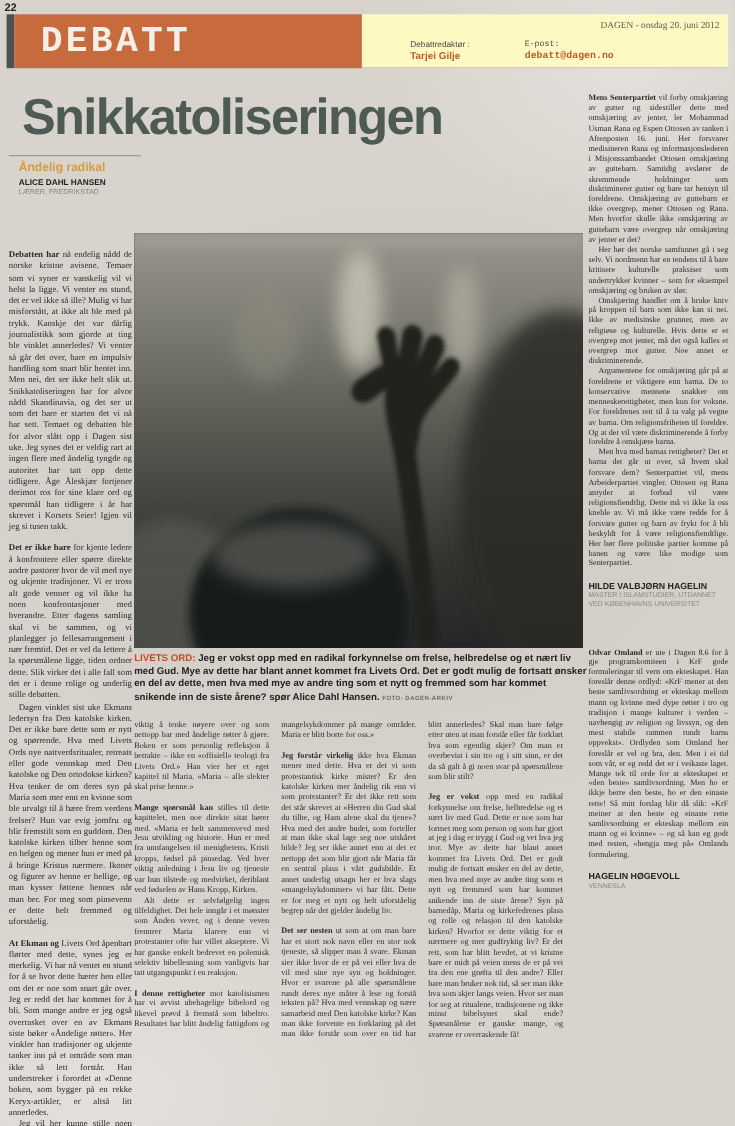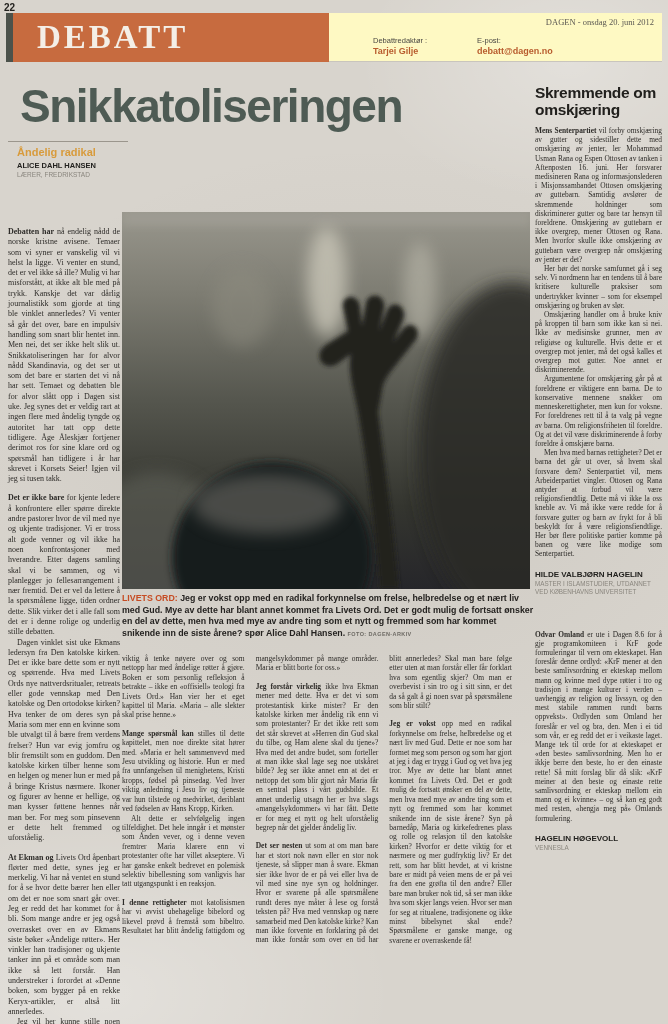--- a/index.html
+++ b/index.html
@@ -16,26 +16,26 @@
       radial-gradient(ellipse 420px 260px at 15% 97%, rgba(255,255,255,0.30), transparent 70%),
       radial-gradient(ellipse 560px 420px at 55% 45%, rgba(118,112,102,0.10), transparent 75%);
   }
   
   .page-num{position:absolute;left:4px;top:2px;font:bold 10px "Liberation Sans",sans-serif;color:#23221f;}
   .topbar{position:absolute;left:6px;top:13px;width:656px;height:49px;display:flex;}
   .topbar .stripe{width:7px;background:#4c524b;}
   .banner{
     width:316px;background:#c76b3f;color:#f4efe7;display:flex;align-items:center;
     padding-left:24px;box-sizing:border-box;
-    font-family:Liberation Serif, serif;font-weight:bold;font-size:33px;letter-spacing:3px;
+    font-family:Liberation Mono, monospace;font-weight:bold;font-size:33px;letter-spacing:3px;
   }
   .strip-right{flex:1;background:#fef9c3;position:relative;border-bottom:1px solid #c9c5bd;}
   .masthead-date{position:absolute;top:4px;right:8px;font-size:8.5px;color:#5b5852;}
   .editor-block{position:absolute;left:44px;bottom:5px;font-family:"Liberation Sans",sans-serif;}
-  .email-block{position:absolute;left:148px;bottom:5px;font-family:Liberation Sans, sans-serif;margin-top:24px;}
+  .email-block{position:absolute;left:148px;bottom:5px;font-family:Liberation Mono, monospace;margin-top:24px;}
   .info-label{font-size:7.5px;color:#4a4843;}
   .info-value{font-size:9px;font-weight:bold;color:#b85c2e;margin-top:1px;}
   
   .headline{
     position:absolute;left:8px;top:70px;margin:12px;
     font:bold 46px/1.05 "Liberation Sans",sans-serif;letter-spacing:-1.5px;color:#4e5b54;
   }
   .kicker-rule{position:absolute;left:8px;top:141px;width:120px;height:1px;background:#9b968d;}
   .kicker{position:absolute;left:17px;top:146px;font:bold 11px "Liberation Sans",sans-serif;color:#d89b3c;}
   .author-name{position:absolute;left:17px;top:161px;font:bold 7.5px "Liberation Sans",sans-serif;color:#23221f;}
@@ -151,21 +151,20 @@
   <p class="para gap"><b class="lead">Mange spørsmål kan</b> <span>stilles til dette kapittelet, men noe direkte sitat hører med. «Maria er helt sammenvevd med Jesu utvikling og historie. Hun er med fra unnfangelsen til menighetens, Kristi kropps, fødsel på pinsedag. Ved hver viktig anledning i Jesu liv og tjeneste var hun tilstede og medvirket, deriblant ved fødselen av Hans Kropp, Kirken.</span></p>
   <p class="para ind"><span>Alt dette er selvfølgelig ingen tilfeldighet. Det hele inngår i et mønster som Ånden vever, og i denne veven fremtrer Maria klarere enn vi protestanter ofte har villet akseptere. Vi har ganske enkelt bedrevet en polemisk selektiv bibellesning som vanligvis har tatt utgangspunkt i en reaksjon.</span></p>
   <p class="para gap"><b class="lead">I denne rettigheter</b> <span>mot katolisismen har vi avvist ubehagelige bibelord og likevel prøvd å fremstå som bibeltro. Resultatet har blitt åndelig fattigdom og mangelsykdommer på mange områder. Maria er blitt borte for oss.»</span></p>
   <p class="para gap"><b class="lead">Jeg forstår virkelig</b> <span>ikke hva Ekman mener med dette. Hva er det vi som protestantisk kirke mister? Er den katolske kirken mer åndelig rik enn vi som protestanter? Er det ikke rett som det står skrevet at «Herren din Gud skal du tilbe, og Ham alene skal du tjene»? Hva med det andre budet, som forteller at man ikke skal lage seg noe utskåret bilde? Jeg ser ikke annet enn at det er nettopp det som blir gjort når Maria får en sentral plass i vårt gudsbilde. Et annet underlig utsagn her er hva slags «mangelsykdommer» vi har fått. Dette er for meg et nytt og helt uforståelig begrep når det gjelder åndelig liv.</span></p>
   <p class="para gap"><b class="lead">Det ser nesten</b> <span>ut som at om man bare har et stort nok navn eller en stor nok tjeneste, så slipper man å svare. Ekman sier ikke hvor de er på vei eller hva de vil med sine nye syn og holdninger. Hvor er svarene på alle spørsmålene rundt deres nye måter å lese og forstå teksten på? Hva med vennskap og nære samarbeid med Den katolske kirke? Kan man ikke forvente en forklaring på det man ikke forstår som over en tid har blitt annerledes? Skal man bare følge etter uten at man forstår eller får forklart hva som egentlig skjer? Om man er overbevist i sin tro og i sitt sinn, er det da så galt å gi noen svar på spørsmålene som blir stilt?</span></p>
   <p class="para gap"><b class="lead">Jeg er vokst</b> <span>opp med en radikal forkynnelse om frelse, helbredelse og et nært liv med Gud. Dette er noe som har formet meg som person og som har gjort at jeg i dag er trygg i Gud og vet hva jeg tror. Mye av dette har blant annet kommet fra Livets Ord. Det er godt mulig de fortsatt ønsker en del av dette, men hva med mye av andre ting som et nytt og fremmed som har kommet snikende inn de siste årene? Syn på barnedåp, Maria og kirkefedrenes plass og rolle og relasjon til den katolske kirken? Hvorfor er dette viktig for et nærmere og mer gudfryktig liv? Er det rett, som har blitt hevdet, at vi kristne bare er midt på veien mens de er på vei fra den ene grøfta til den andre? Eller bare man bruker nok tid, så ser man ikke hva som skjer langs veien. Hvor ser man for seg at ritualene, tradisjonene og ikke minst bibelsynet skal ende? Spørsmålene er ganske mange, og svarene er overraskende få!</span></p>
 </div>
 
 <div class="sidebar">
   <div>
-    <h2 class="sb-headline">Skremmende om omskjæring</h2>
     <div class="sb-body">
       <p class="para"><b class="lead">Mens Senterpartiet</b> <span>vil forby omskjæring av gutter og sidestiller dette med omskjæring av jenter, ler Mohammad Usman Rana og Espen Ottosen av tanken i Aftenposten 16. juni. Her forsvarer medisineren Rana og informasjonslederen i Misjonssambandet Ottosen omskjæring av guttebarn. Samtidig avslører de skremmende holdninger som diskriminerer gutter og bare tar hensyn til foreldrene. Omskjæring av guttebarn er ikke overgrep, mener Ottosen og Rana. Men hvorfor skulle ikke omskjæring av guttebarn være overgrep når omskjæring av jenter er det?</span></p>
       <p class="para ind"><span>Her bør det norske samfunnet gå i seg selv. Vi nordmenn har en tendens til å bare kritisere kulturelle praksiser som undertrykker kvinner – som for eksempel omskjæring og bruken av slør.</span></p>
       <p class="para ind"><span>Omskjæring handler om å bruke kniv på kroppen til barn som ikke kan si nei. Ikke av medisinske grunner, men av religiøse og kulturelle. Hvis dette er et overgrep mot jenter, må det også kalles et overgrep mot gutter. Noe annet er diskriminerende.</span></p>
       <p class="para ind"><span>Argumentene for omskjæring går på at foreldrene er viktigere enn barna. De to konservative mennene snakker om menneskerettigheter, men kun for voksne. For foreldrenes rett til å ta valg på vegne av barna. Om religionsfriheten til foreldre. Og at det vil være diskriminerende å forby foreldre å omskjære barna.</span></p>
       <p class="para ind"><span>Men hva med barnas rettigheter? Det er barna det går ut over, så hvem skal forsvare dem? Senterpartiet vil, mens Arbeiderpartiet vingler. Ottosen og Rana antyder at forbud vil være religionsfiendtlig. Dette må vi ikke la oss kneble av. Vi må ikke være redde for å forsvare gutter og barn av frykt for å bli beskyldt for å være religionsfiendtlige. Her bør flere politiske partier komme på banen og være like modige som Senterpartiet.</span></p>
     </div>
     <div class="sig-name">HILDE VALBJØRN HAGELIN</div>
     <div class="sig-title">MASTER I ISLAMSTUDIER, UTDANNET VED KØBENHAVNS UNIVERSITET</div>
   </div>

